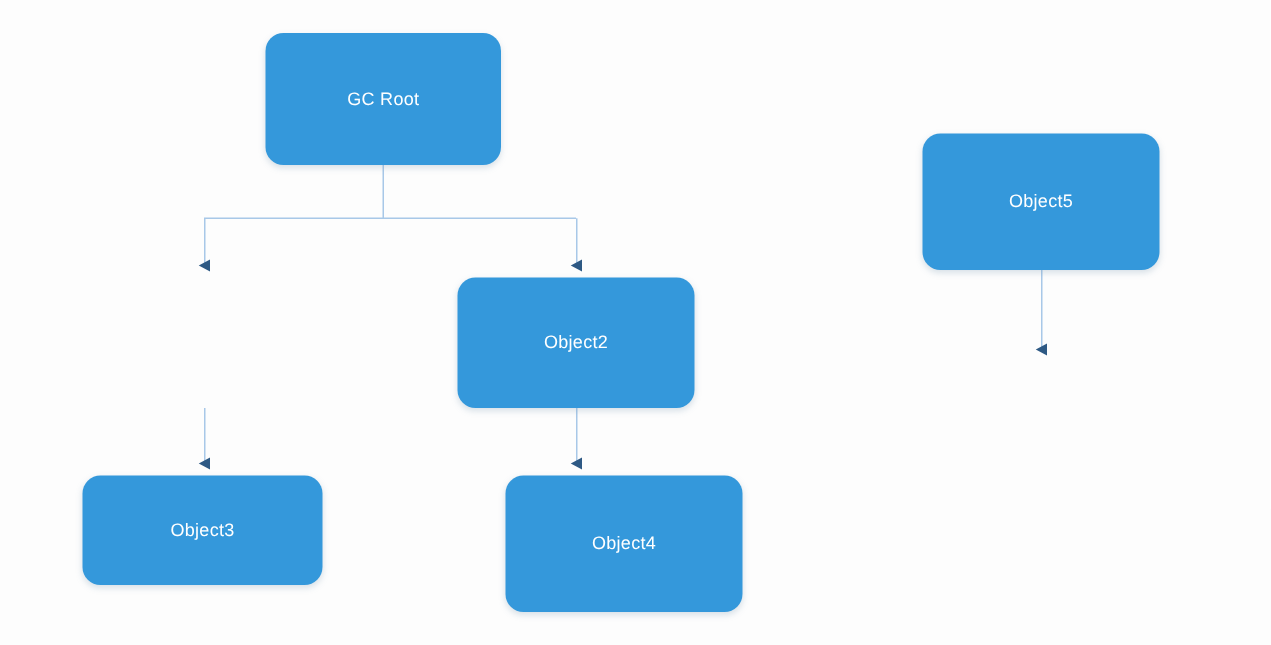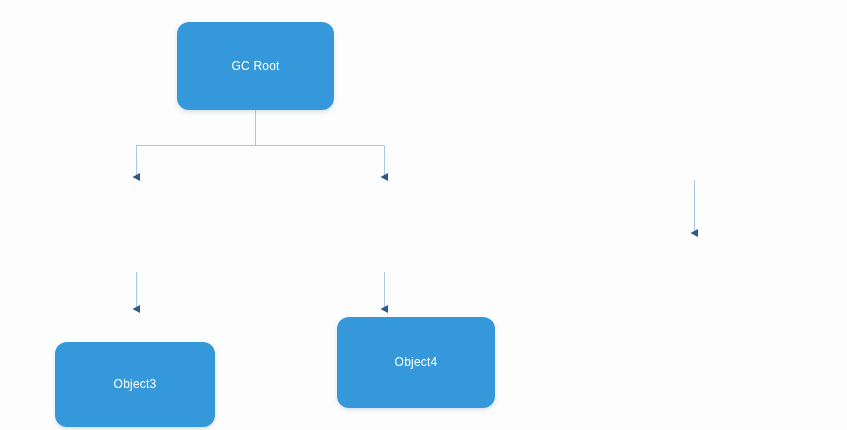--- a/index.html
+++ b/index.html
@@ -68,24 +68,30 @@
     <path d="M384.5,272 L384.5,309" fill="none" stroke="#a8c8e8" stroke-width="1" marker-end="url(#arrowhead)"></path>
 
     <path d="M694.5,180 L694.5,233" fill="none" stroke="#a8c8e8" stroke-width="1" marker-end="url(#arrowhead)"></path>
   </svg>
 
   <div class="node" style="left:177px; top:22px; width:157px; height:88px;">
     <span class="node-label">GC Root</span>
   </div>
 
 
+  <div class="node" style="left:305px; top:185px; width:158px; height:87px;">
+    <span class="node-label">Object2</span>
+  </div>
 
-  <div class="node" style="left:55px; top:317px; width:160px; height:85px;margin-top:25px;">
+  <div class="node" style="left:55px; top:317px; width:160px; height:73px;">
     <span class="node-label">Object3</span>
   </div>
 
   <div class="node" style="left:305px; top:317px; width:158px; height:91px;margin-left:32px;">
     <span class="node-label">Object4</span>
   </div>
 
+  <div class="node" style="left:615px; top:89px; width:158px; height:91px;">
+    <span class="node-label">Object5</span>
+  </div>
 
 
 </div>
 
 </body></html>

